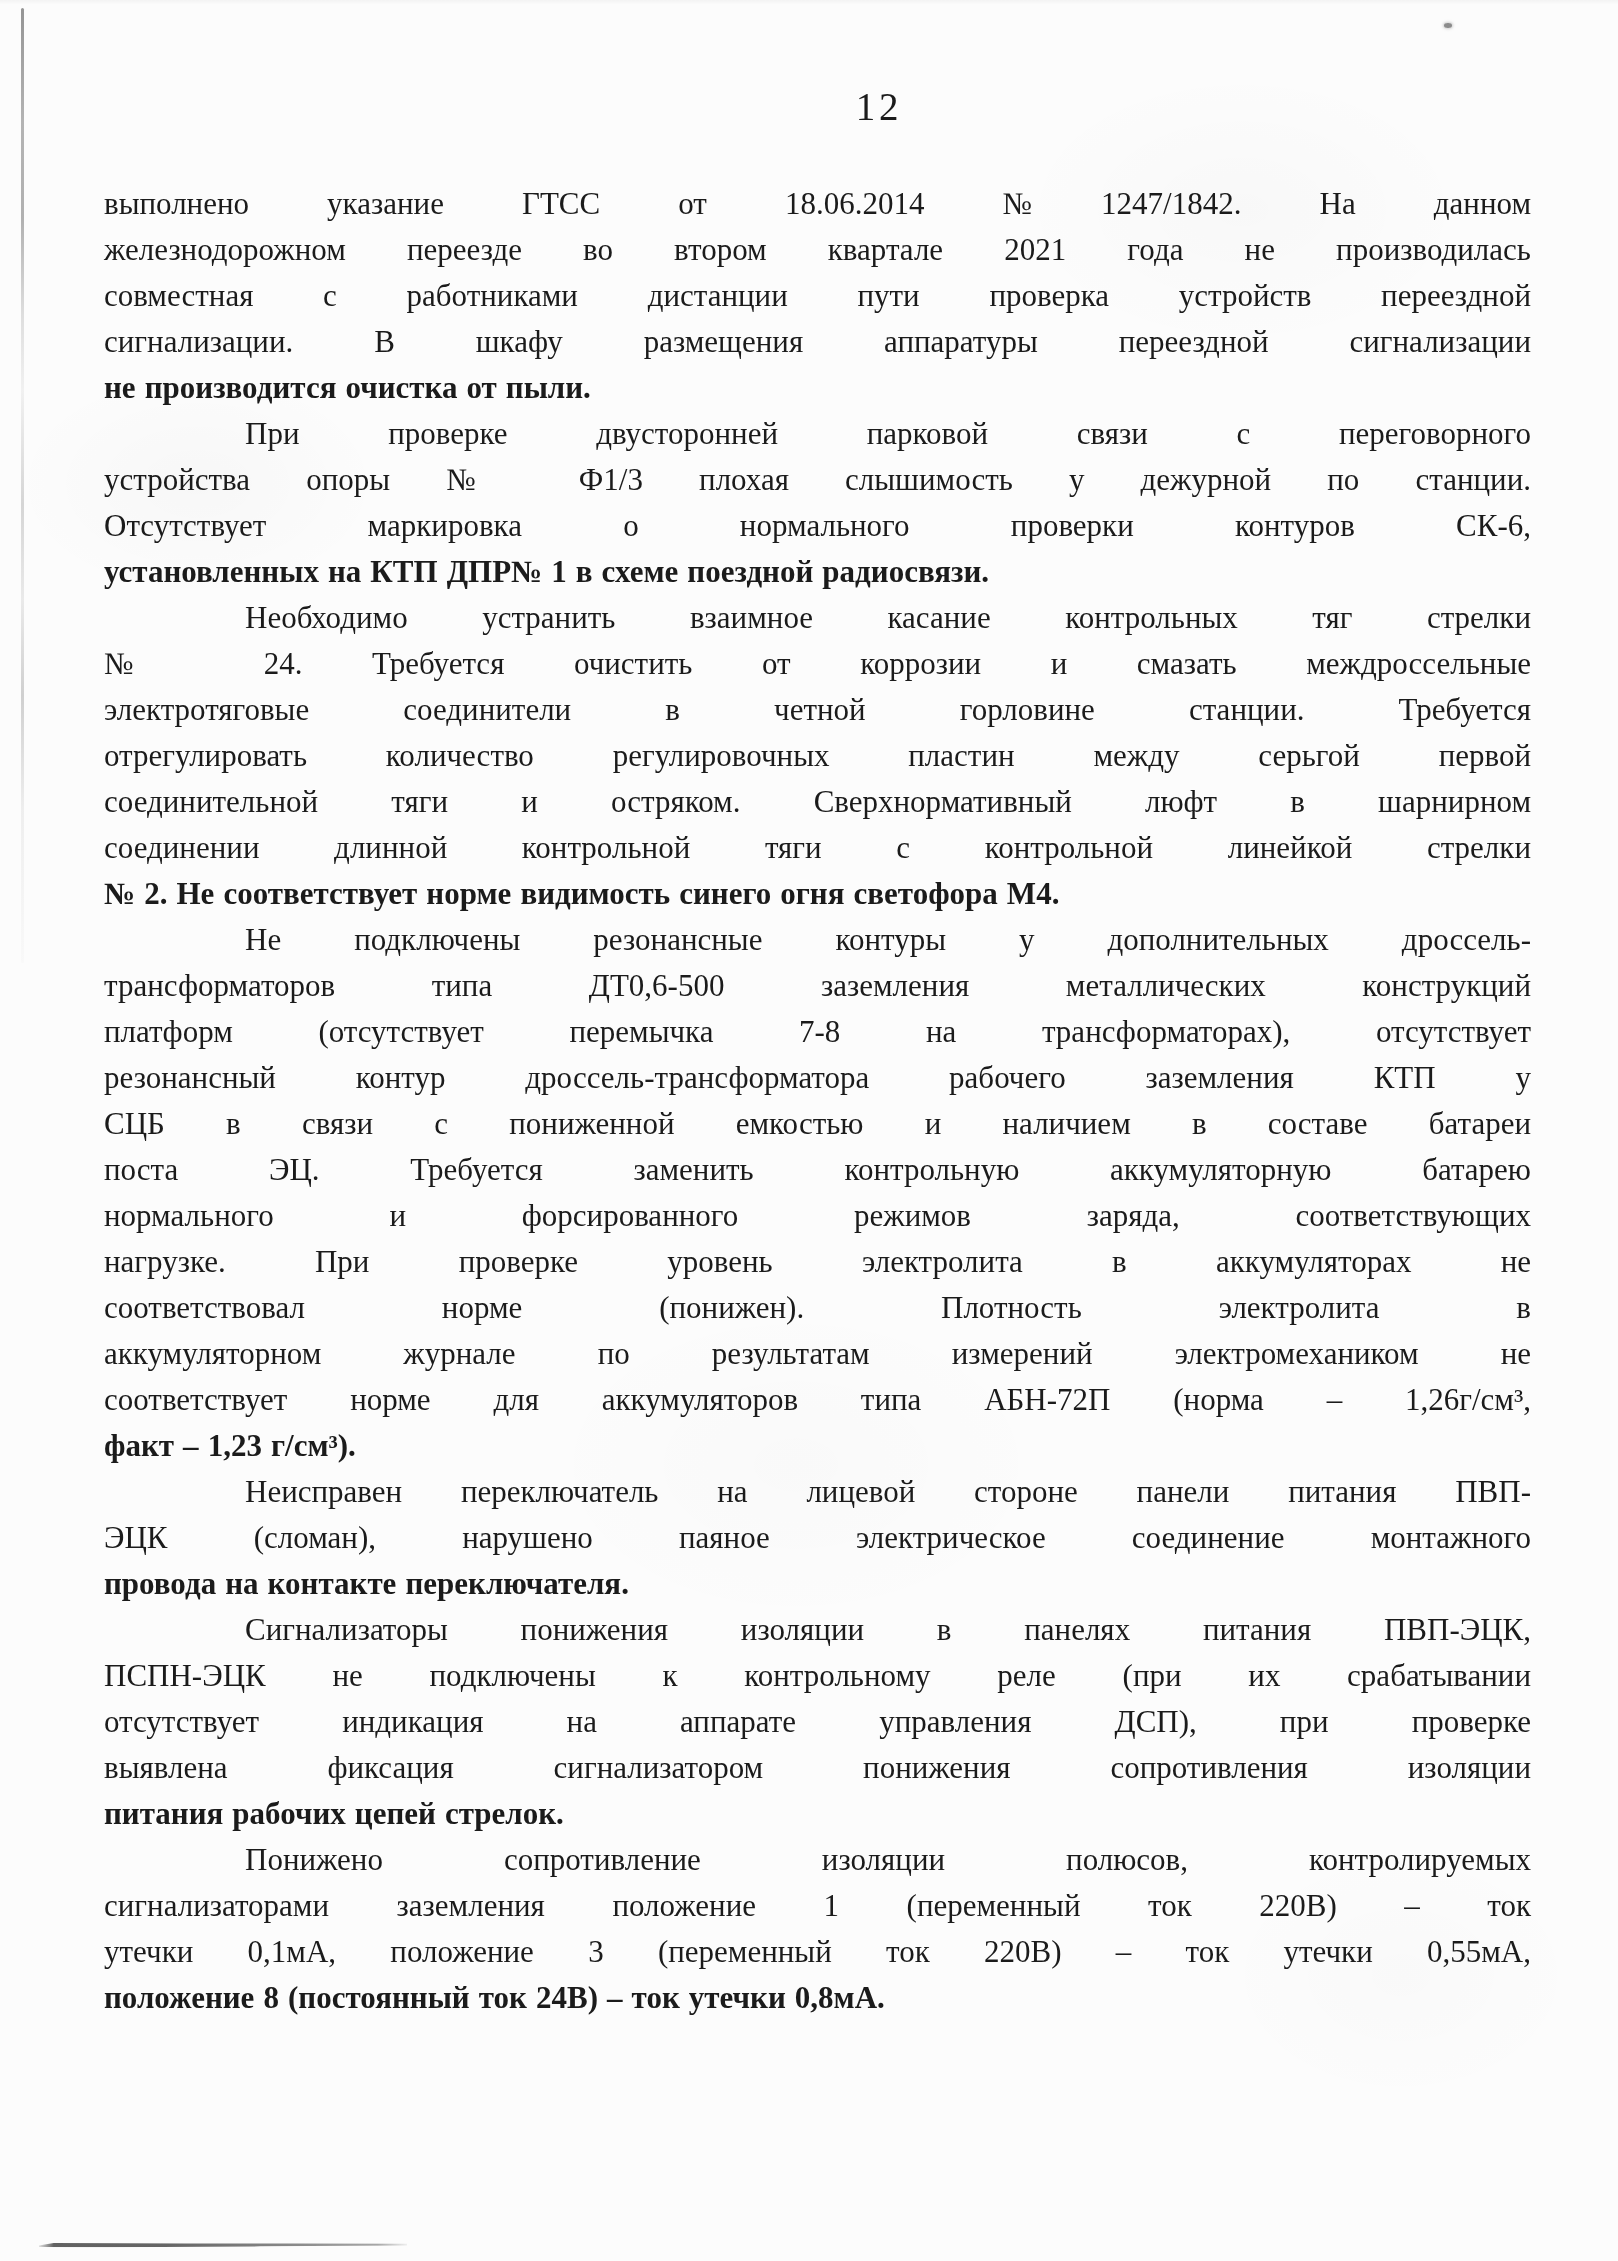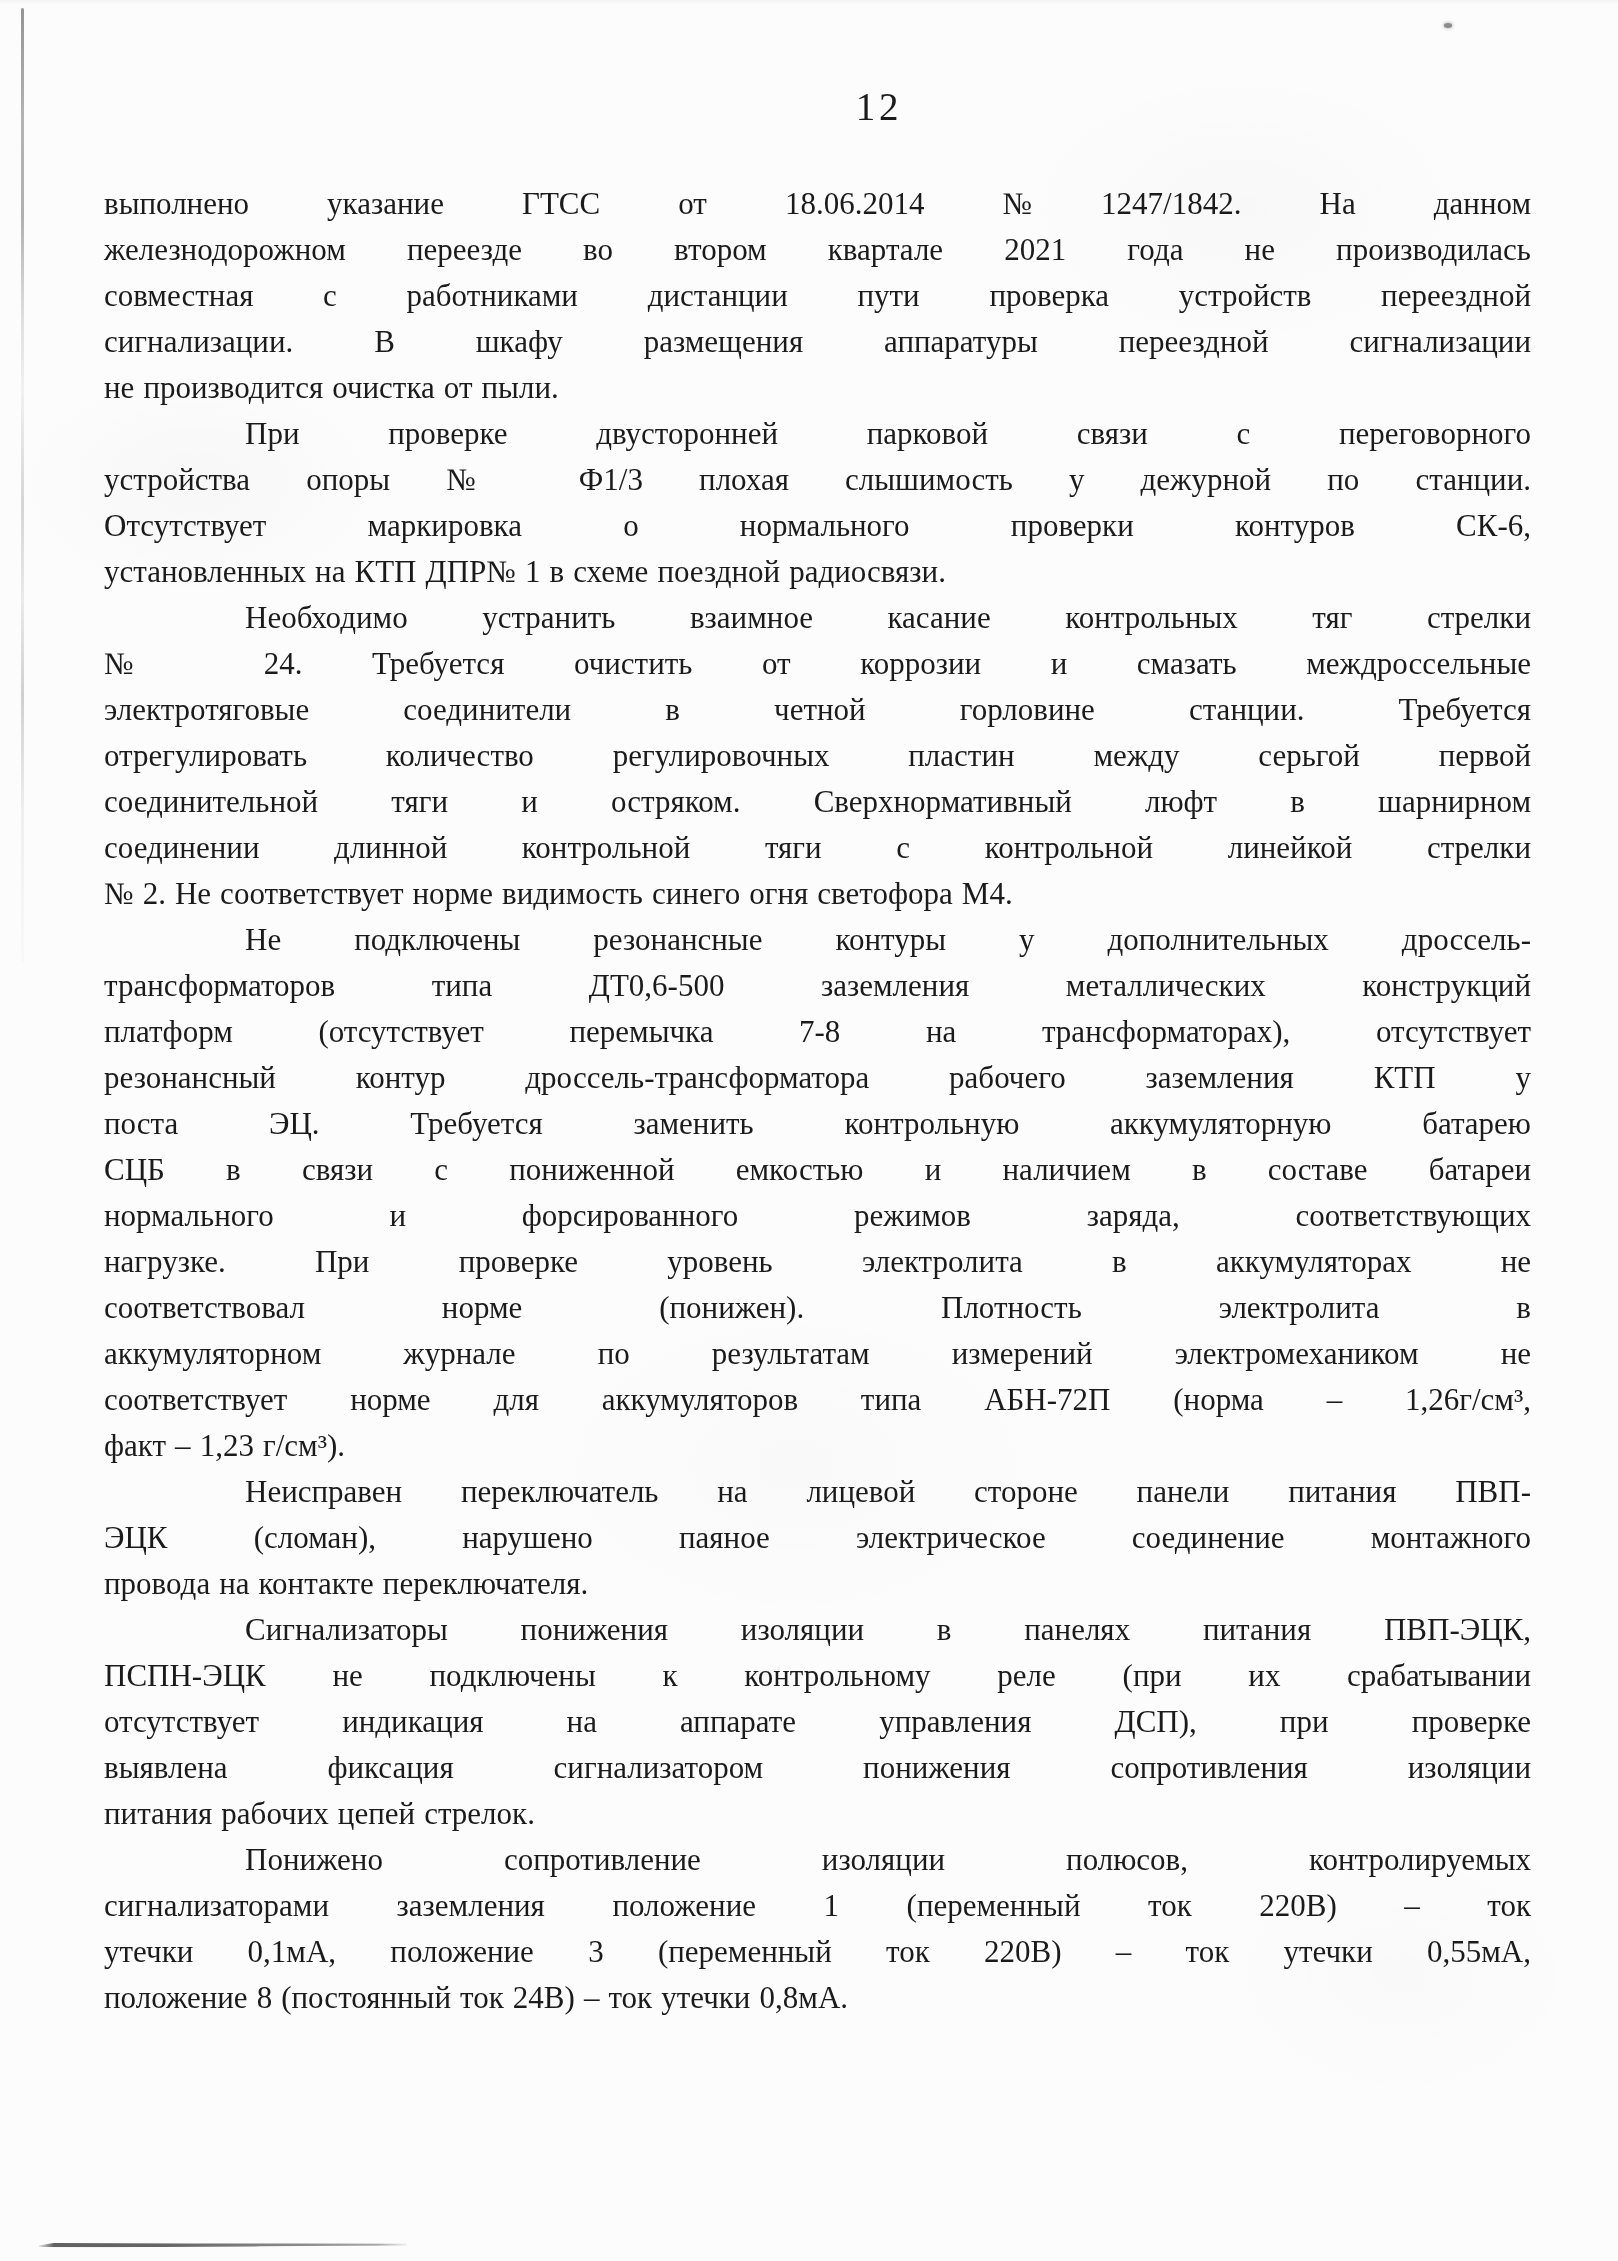--- a/index.html
+++ b/index.html
@@ -47,20 +47,21 @@
     font-size: 31px;
     line-height: 46px;
     height: 46px;
     text-align: justify;
     text-align-last: justify;
     word-spacing: 1.3px;
     white-space: normal;
   }
   .line.last {
     text-align-last: left;
+    font-weight: bold;
   }
   .line.indent {
     padding-left: 141px;
   }
   
   .artifact-vline {
     position: absolute;
     left: 21px;
     top: 7.6px;
     width: 3.2px;
@@ -125,22 +126,22 @@
       <div class="line">№ 24. Требуется очистить от коррозии и смазать междроссельные</div>
       <div class="line">электротяговые соединители в четной горловине станции. Требуется</div>
       <div class="line">отрегулировать количество регулировочных пластин между серьгой первой</div>
       <div class="line">соединительной тяги и остряком. Сверхнормативный люфт в шарнирном</div>
       <div class="line">соединении длинной контрольной тяги с контрольной линейкой стрелки</div>
       <div class="line last">№ 2. Не соответствует норме видимость синего огня светофора М4.</div>
       <div class="line indent">Не подключены резонансные контуры у дополнительных дроссель-</div>
       <div class="line">трансформаторов типа ДТ0,6-500 заземления металлических конструкций</div>
       <div class="line">платформ (отсутствует перемычка 7-8 на трансформаторах), отсутствует</div>
       <div class="line">резонансный контур дроссель-трансформатора рабочего заземления КТП у</div>
+      <div class="line">СЦБ в связи с пониженной емкостью и наличием в составе батареи</div>
       <div class="line">поста ЭЦ.  Требуется заменить контрольную аккумуляторную батарею</div>
-      <div class="line">СЦБ в связи с пониженной емкостью и наличием в составе батареи</div>
       <div class="line">нормального и форсированного режимов заряда, соответствующих</div>
       <div class="line">нагрузке. При проверке уровень электролита в аккумуляторах не</div>
       <div class="line">соответствовал норме (понижен). Плотность электролита в</div>
       <div class="line">аккумуляторном журнале по результатам измерений электромехаником не</div>
       <div class="line">соответствует норме для аккумуляторов типа АБН-72П (норма – 1,26г/см³,</div>
       <div class="line last">факт – 1,23 г/см³).</div>
       <div class="line indent">Неисправен переключатель на лицевой стороне панели питания ПВП-</div>
       <div class="line">ЭЦК (сломан), нарушено паяное электрическое соединение монтажного</div>
       <div class="line last">провода на контакте переключателя.</div>
       <div class="line indent">Сигнализаторы понижения изоляции в панелях питания ПВП-ЭЦК,</div>

